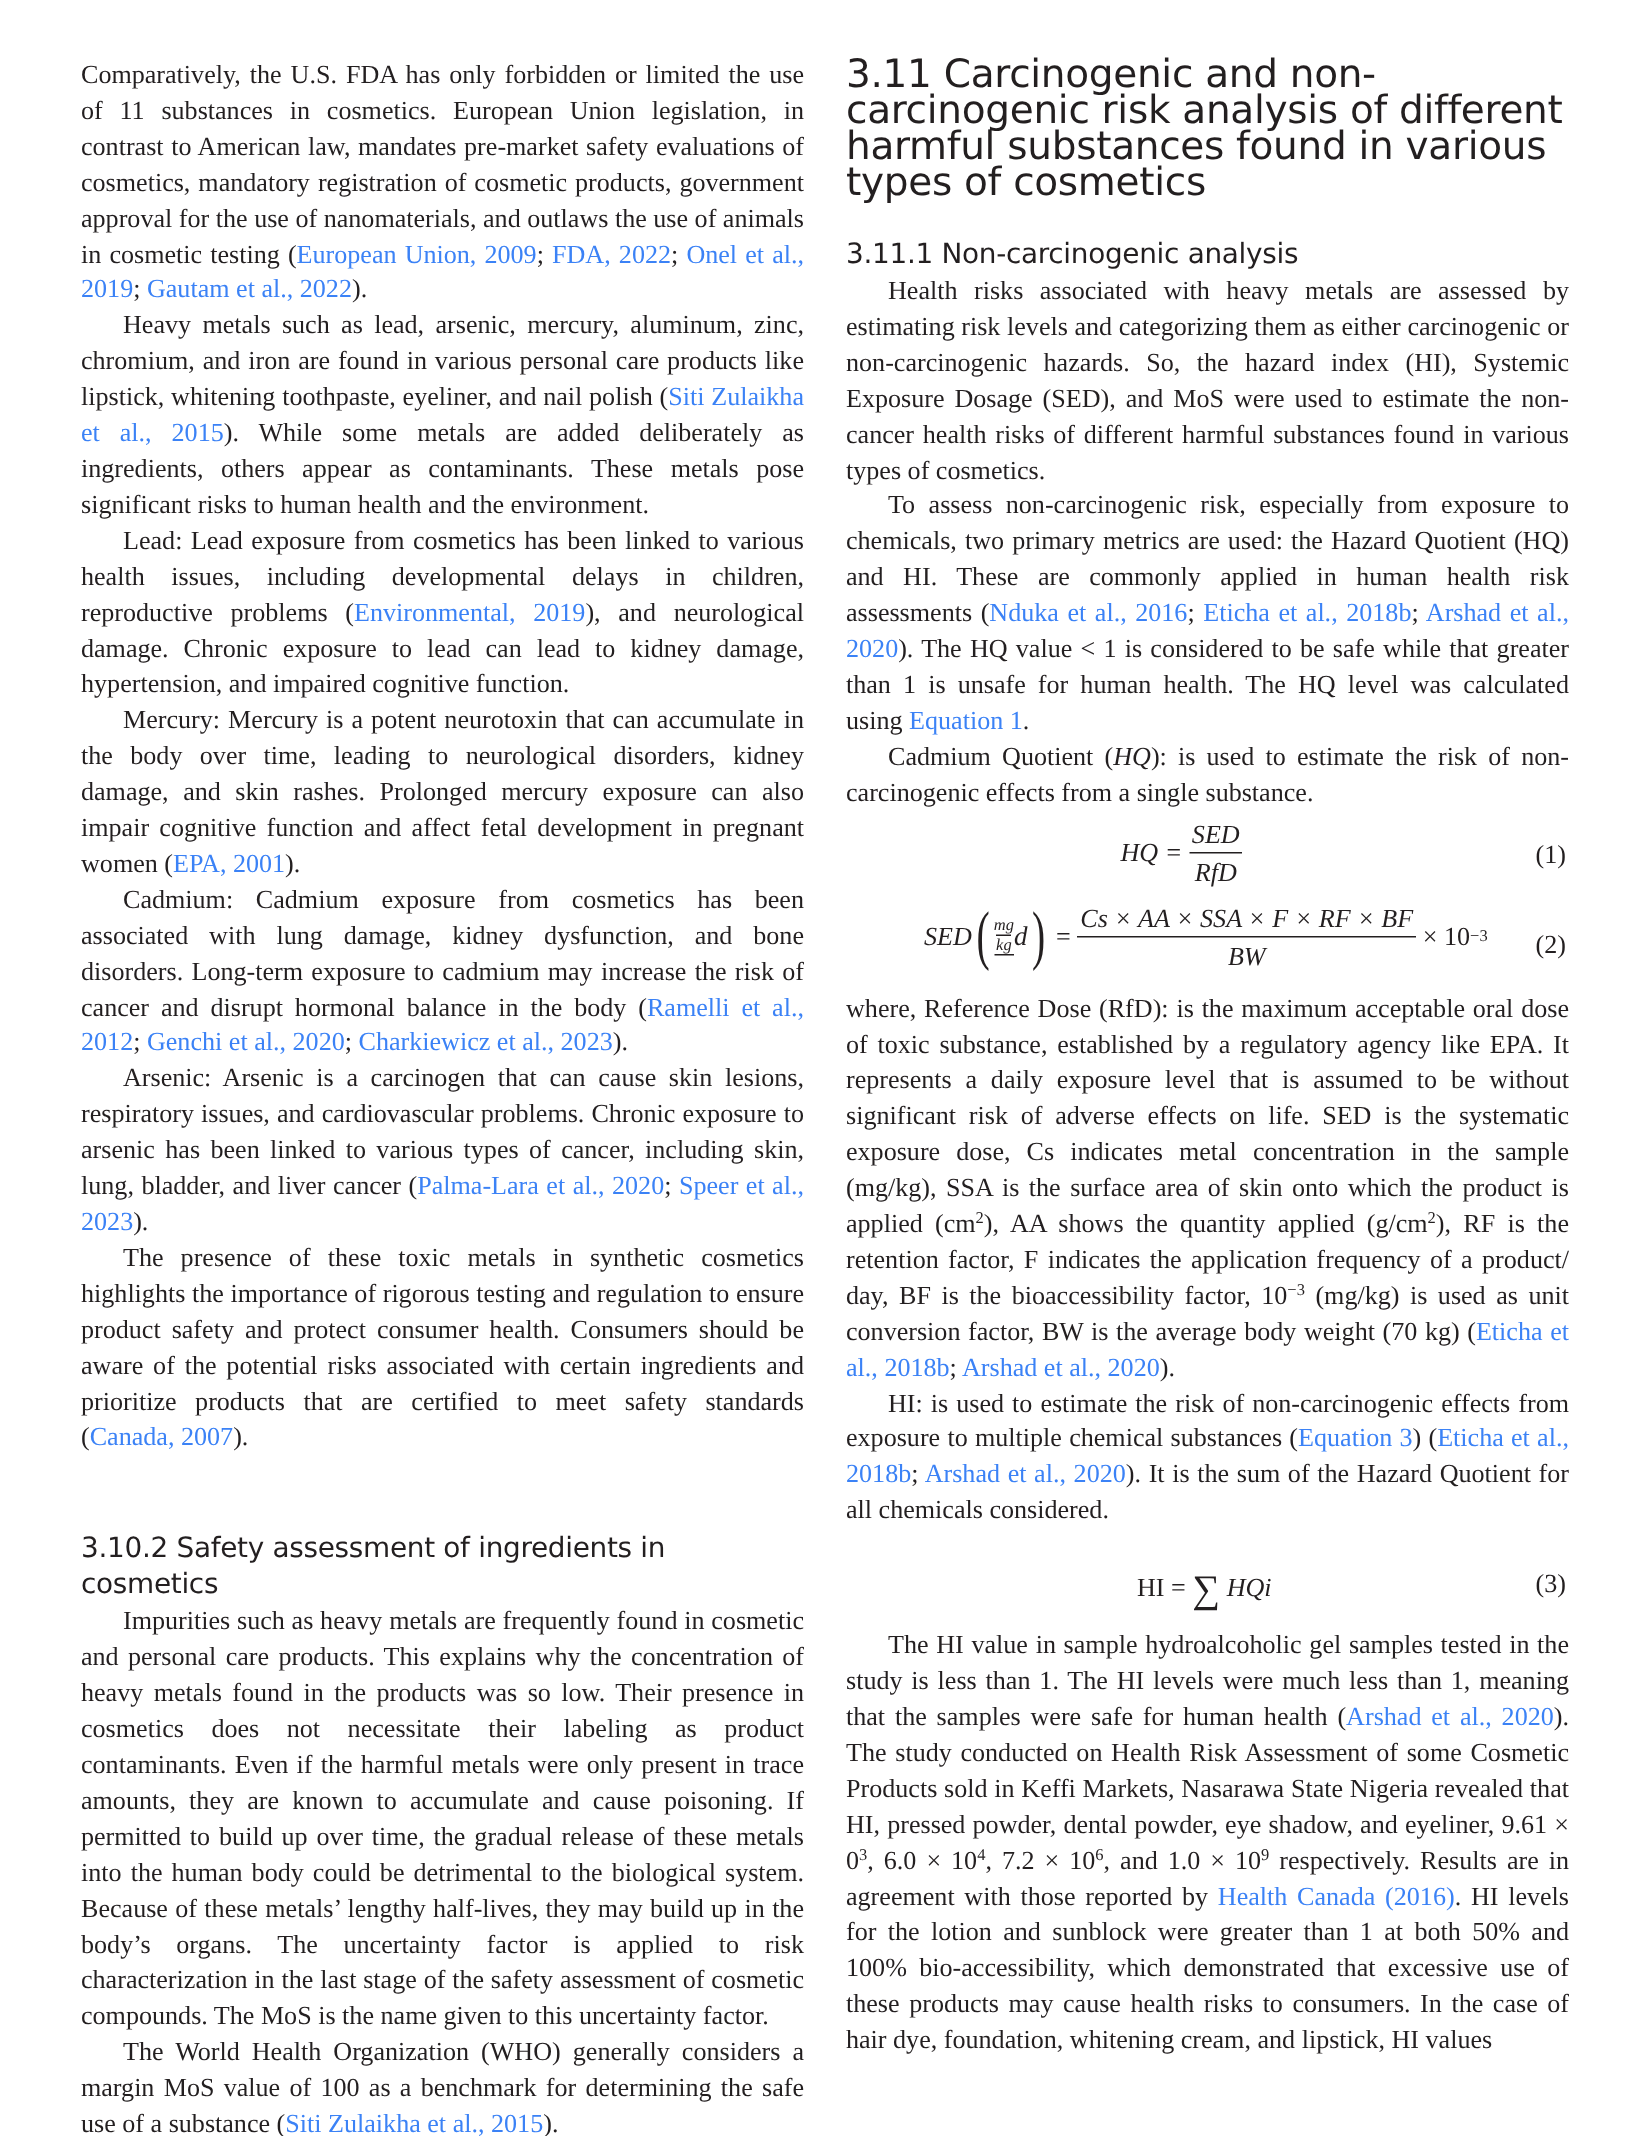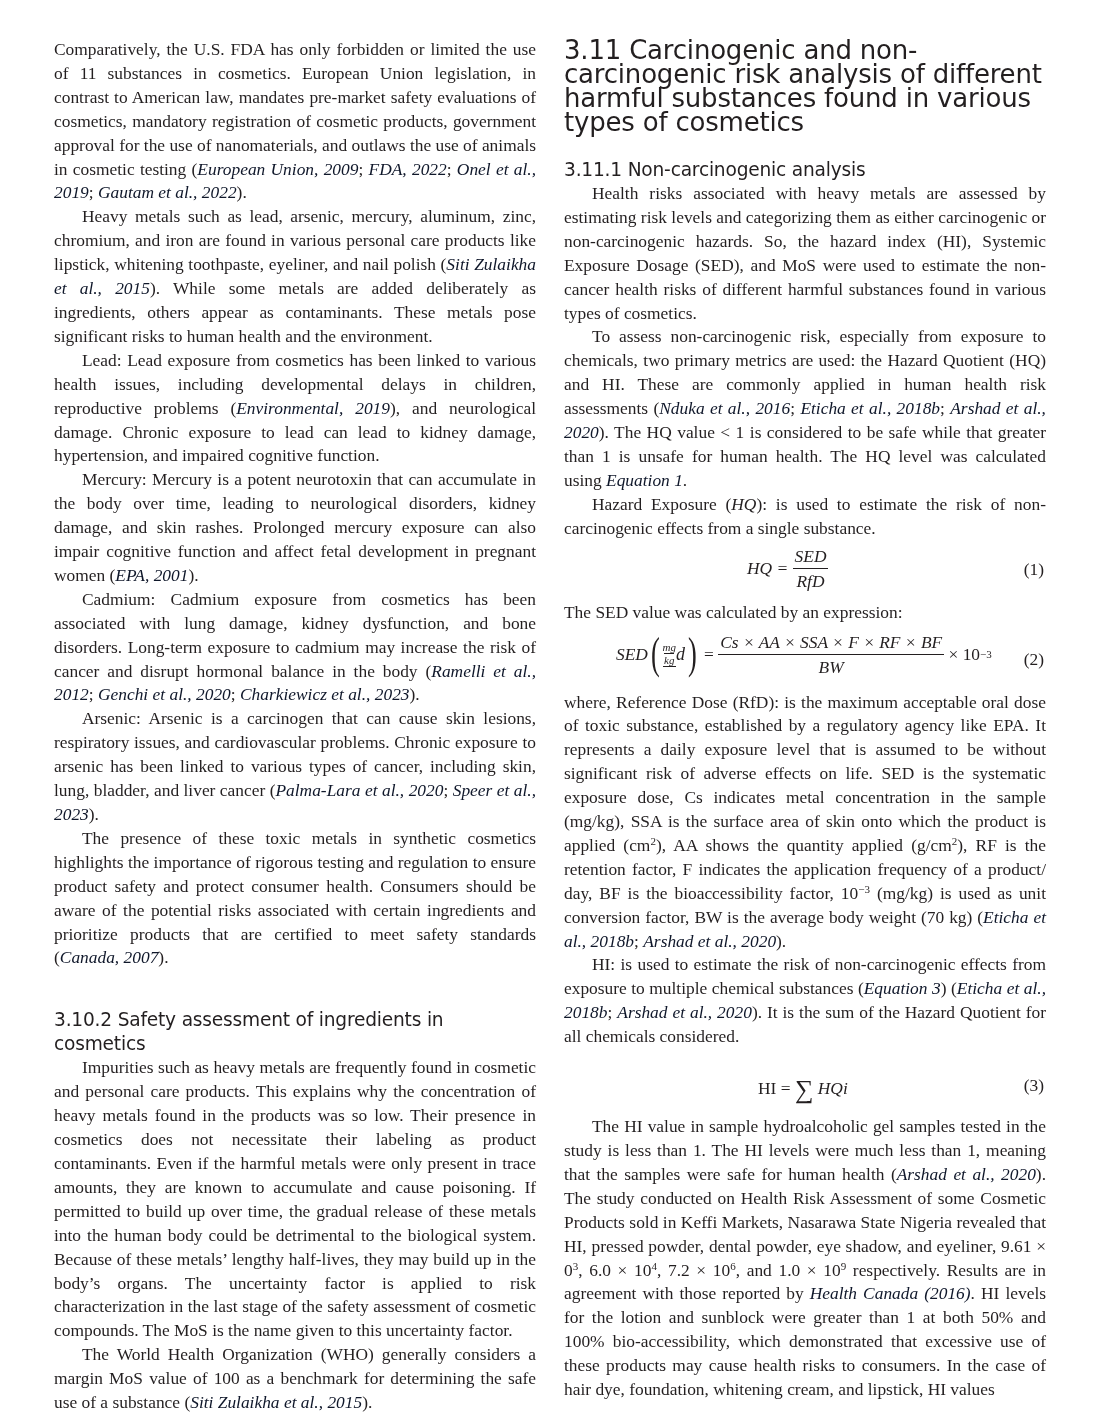--- a/index.html
+++ b/index.html
@@ -11,30 +11,30 @@
     p, .para {
       font-family: "Liberation Serif", "DejaVu Serif", serif;
       font-size: 17.4px;
       line-height: 23.9px;
       color: #231f20;
       margin: 0;
       text-align: justify;
       hyphens: none;
     }
     .indent { text-indent: 28px; }
-    .cite-link { color: #0f172a; cursor: pointer; font-style: italic; }
+    .cite-link { color: #3b82f6; cursor: pointer; }
     h2, h3 {
       font-family: "DejaVu Sans", "Liberation Sans", sans-serif;
       font-weight: normal;
       color: #231f20;
       margin: 0;
     }
     h2 { font-size: 26px; line-height: 24px; letter-spacing: -0.2px; }
     h3 { font-size: 18.6px; line-height: 24px; letter-spacing: -0.2px; }
-    .sec-312 { margin-top: 38px; }
+    .sec-312 { margin-top: 51px; }
     .sec-3111 { margin-top: 24px; }
     .eq {
       position: relative;
       font-family: "Liberation Serif", "DejaVu Serif", serif;
       font-size: 17.4px;
       color: #231f20;
     }
     .eq-num { position: absolute; right: 2px; }
     .frac { display: inline-flex; flex-direction: column; align-items: center; vertical-align: middle; }
     .frac .num { border-bottom: 1px solid #231f20; padding: 0 2px 1px 2px; line-height: 22px; }
@@ -87,34 +87,33 @@
 
   <div class="col col-right">
     <h2>3.11 Carcinogenic and non-carcinogenic risk analysis of different harmful substances found in various types of cosmetics</h2>
 
     <h3 class="sec-3111">3.11.1 Non-carcinogenic analysis</h3>
 
     <p class="indent">Health risks associated with heavy metals are assessed by estimating risk levels and categorizing them as either carcinogenic or non-carcinogenic hazards. So, the hazard index (HI), Systemic Exposure Dosage (SED), and MoS were used to estimate the non-cancer health risks of different harmful substances found in various types of cosmetics.</p>
 
     <p class="indent"><span>To assess non-carcinogenic risk, especially from exposure to chemicals, two primary metrics are used: the Hazard Quotient (HQ) and HI. These are commonly applied in human health risk assessments (</span><a class="cite-link">Nduka et al., 2016</a><span>; </span><a class="cite-link">Eticha et al., 2018b</a><span>; </span><a class="cite-link">Arshad et al., 2020</a><span>). The HQ value &lt; 1 is considered to be safe while that greater than 1 is unsafe for human health. The HQ level was calculated using </span><a class="cite-link">Equation 1</a><span>.</span></p>
 
-    <p class="indent"><span>Hazard Exposure (</span><span class="it">HQ</span><span>): is used to estimate the risk of non-carcinogenic effects from a single substance.</span></p>
+    <p class="indent"><span>Cadmium Quotient (</span><span class="it">HQ</span><span>): is used to estimate the risk of non-carcinogenic effects from a single substance.</span></p>
 
     <div class="eq eq1">
       <div class="body">
         <span class="it">HQ =</span>&nbsp;
         <span class="frac">
           <span class="num it">SED</span>
           <span class="den it">RfD</span>
         </span>
       </div>
       <span class="eq-num">(1)</span>
     </div>
 
-    <p class="gap-eq">The SED value was calculated by an expression:</p>
 
     <div class="eq eq2">
       <div class="body">
         <span class="it">SED</span>
         <span class="paren">(</span>
         <span class="small-frac">
           <span class="top">
             <span class="n">mg</span>
             <span class="n" style="border-top:1px solid #231f20">kg</span>
           </span>

